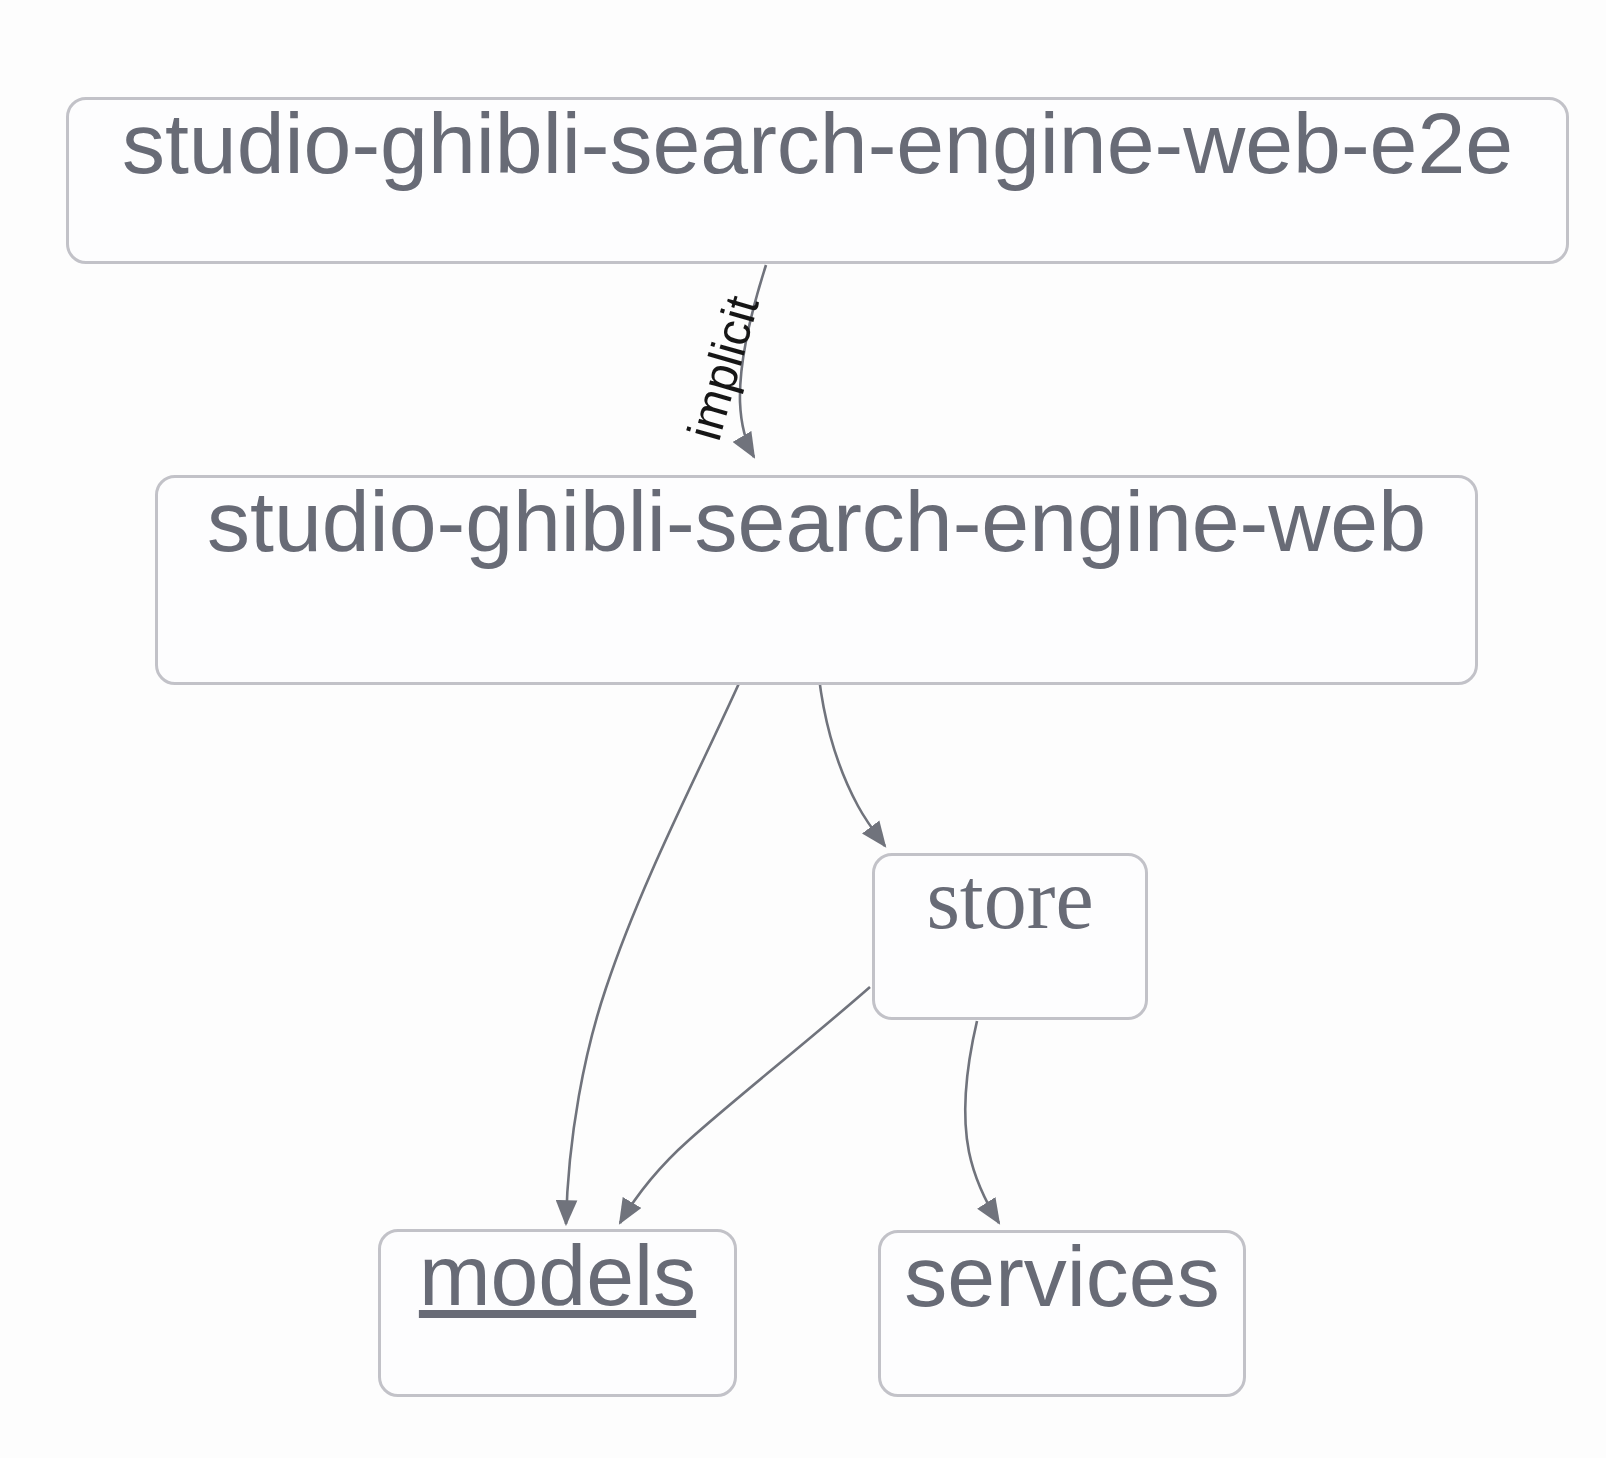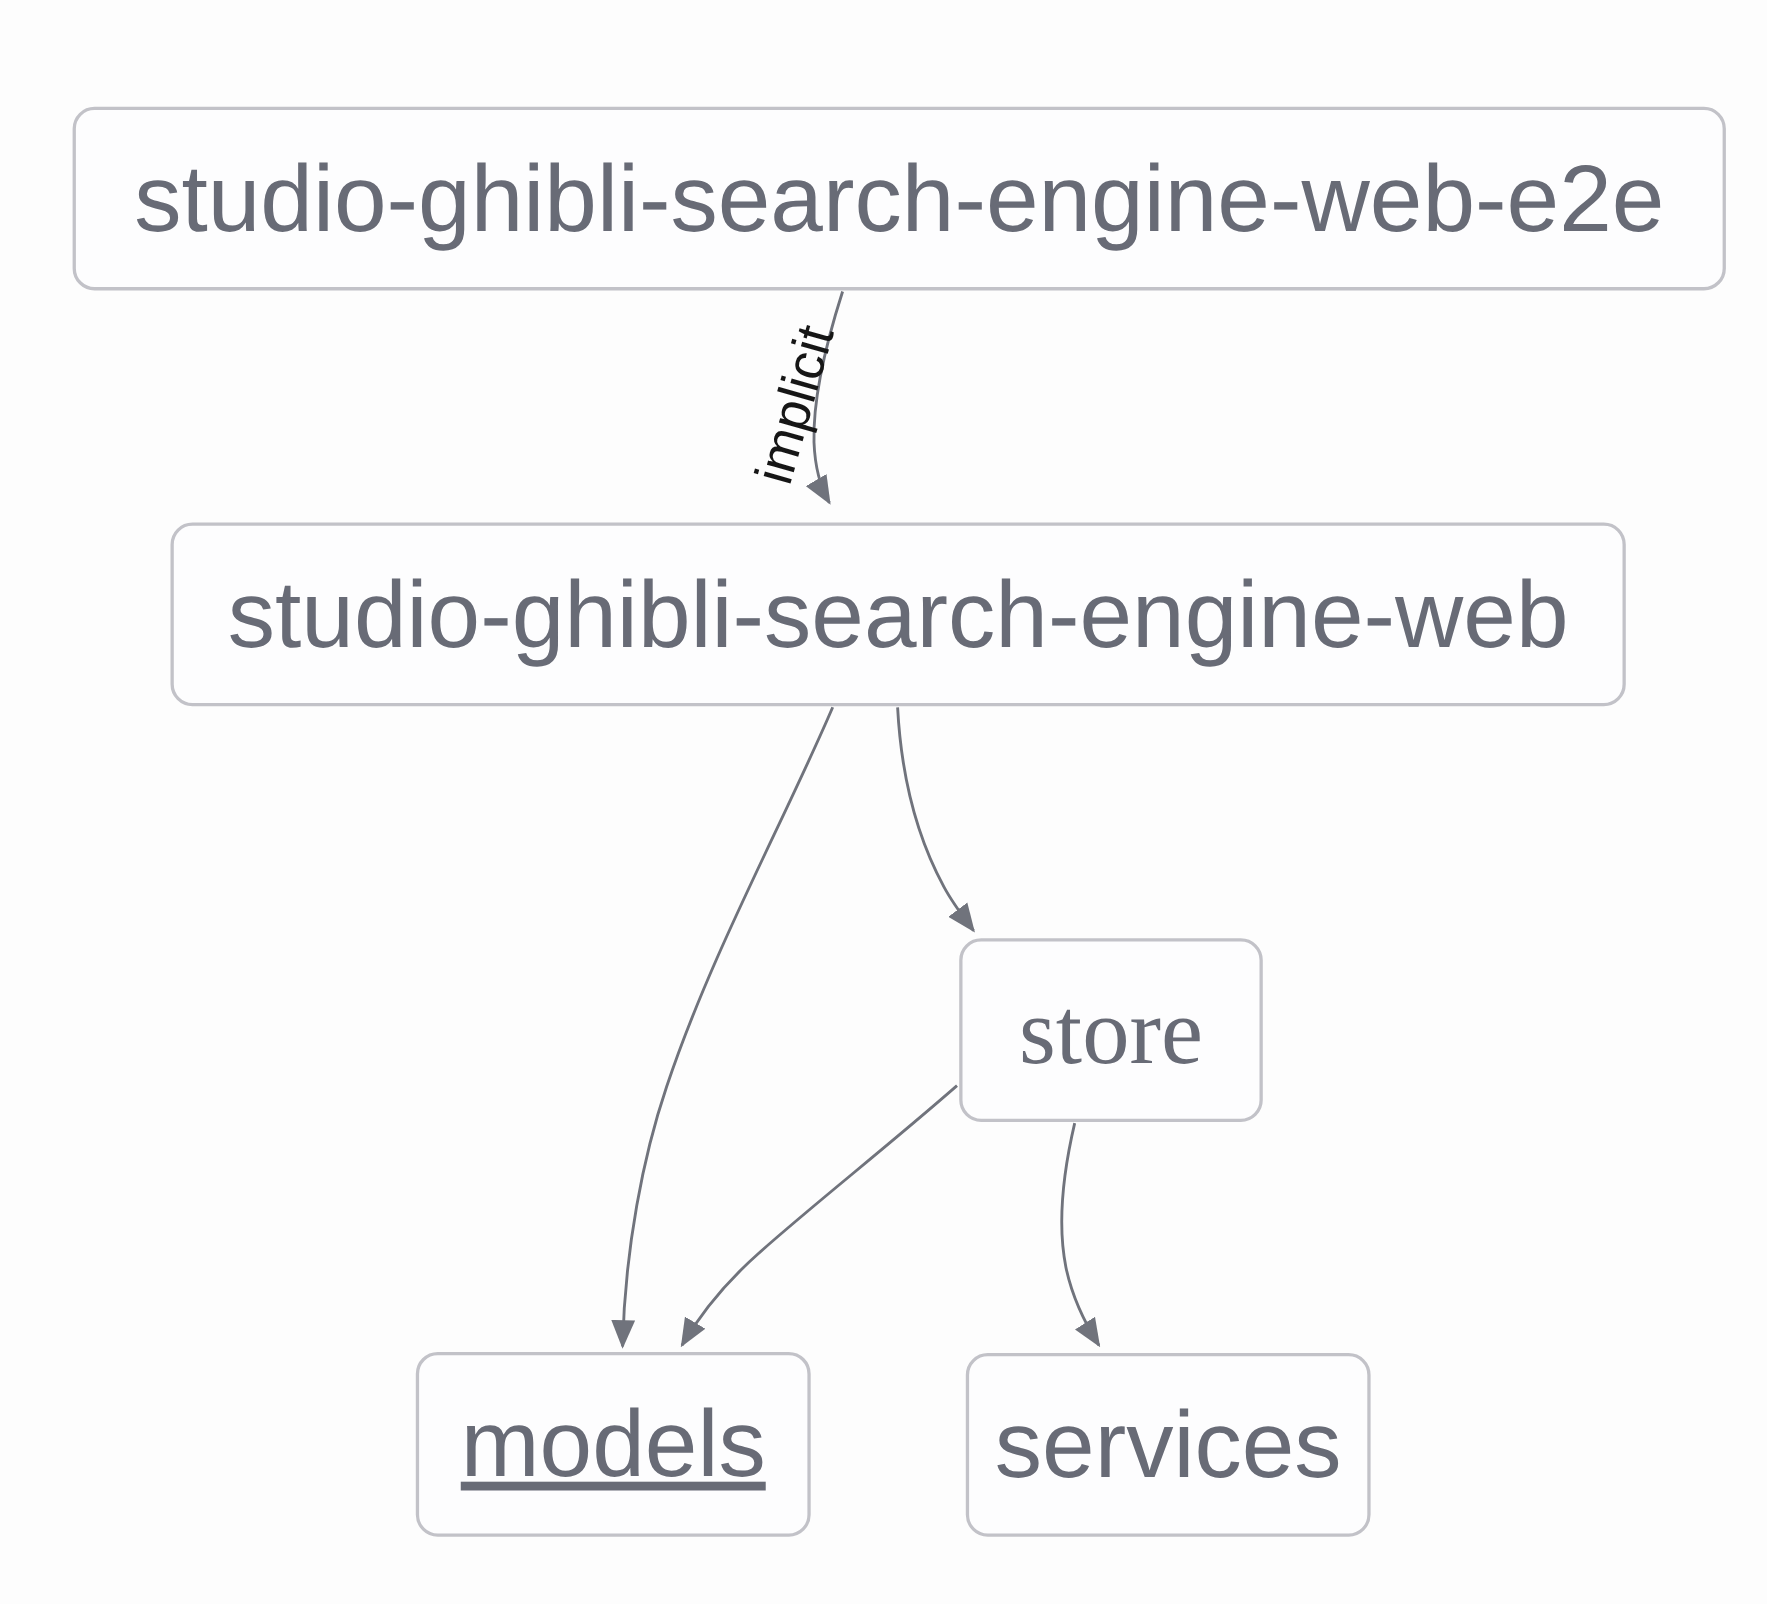--- a/index.html
+++ b/index.html
@@ -25,34 +25,33 @@
   }
   .edges-layer path.edge {
     fill: none;
     stroke: #70737c;
     stroke-width: 2.6;
   }
   .node {
     position: absolute;
     z-index: 2;
     display: flex;
-    align-items: center;
     justify-content: center;
     background: #fdfdfe;
     border: 3px solid #c2c2c8;
     border-radius: 20px;
     box-sizing: border-box;
     color: #686b76;
     font-size: 86px;
     line-height: 1;
     white-space: nowrap;
     cursor: pointer;
   }
   .node-e2e      { left: 66px;  top: 97px;   width: 1503px; height: 167px; }
-  .node-web      { left: 155px; top: 475px;  width: 1323px; height: 167px; }
+  .node-web      { left: 155px; top: 475px;  width: 1323px; height: 210px; }
   .node-store    { left: 872px; top: 853px;  width: 276px;  height: 167px; font-family: Liberation Serif, serif; }
   .node-models   { left: 378px; top: 1229px; width: 359px;  height: 168px; text-decoration: underline; }
   .node-services { left: 878px; top: 1230px; width: 368px;  height: 167px; }
   .edge-label {
     position: absolute;
     z-index: 3;
     left: 723px;
     top: 368px;
     transform: translate(-50%, -50%) rotate(-74deg);
     font-size: 48px;

